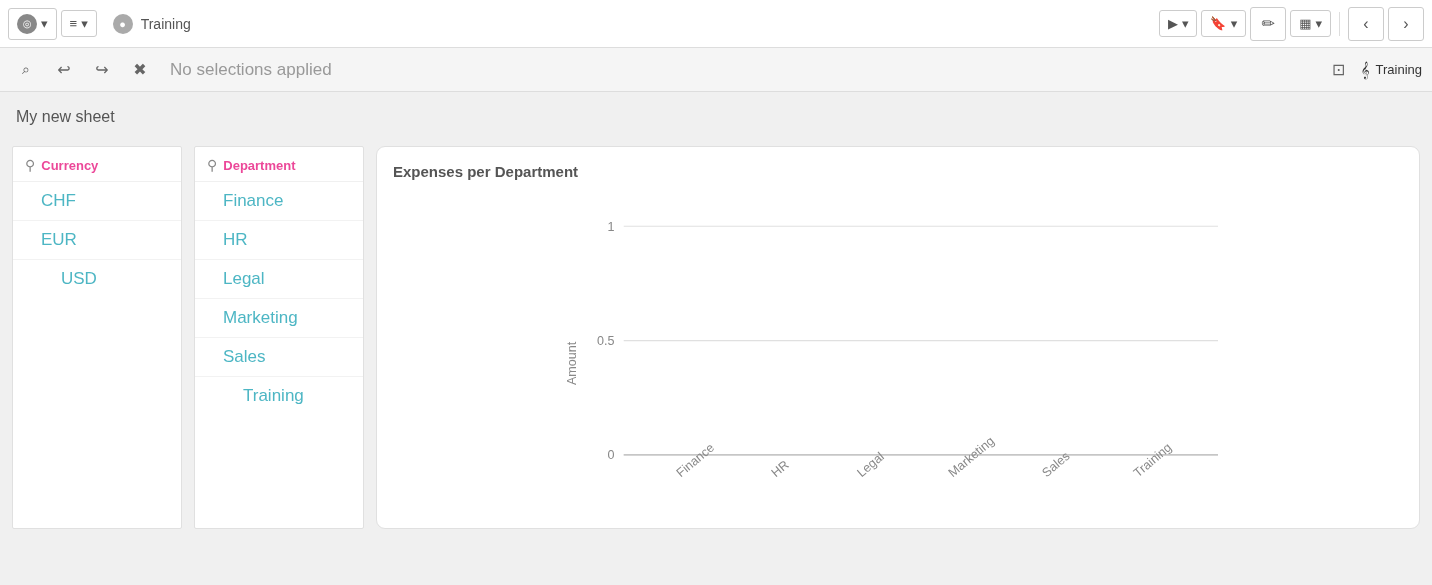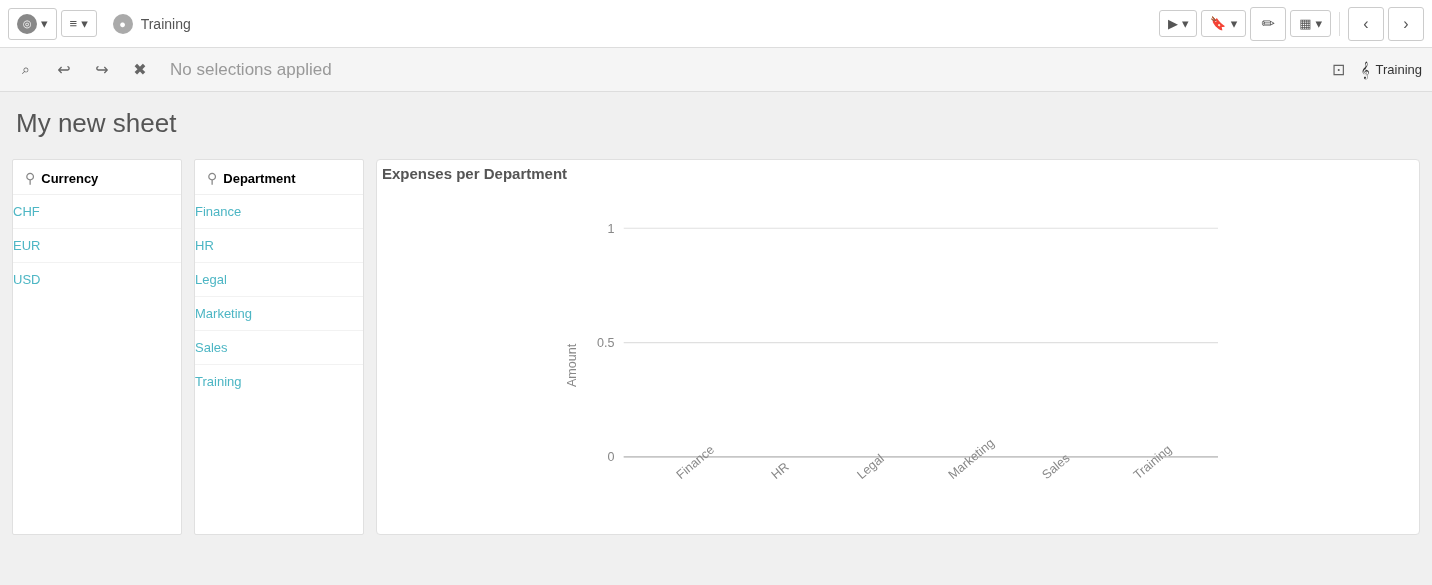--- a/index.html
+++ b/index.html
@@ -58,52 +58,52 @@
       display: flex; align-items: center; gap: 6px;
       border: none; background: transparent; cursor: pointer;
       font-size: 13px; color: #333; font-weight: 500; margin-left: auto;
     }
 
     
     .sheet-title-bar {
       background: #f0f0f0; padding: 16px 16px 8px 16px;
     }
     .sheet-title {
-      font-size: 26px; font-weight: 300; color: #555;
+      font-size: 16px; font-weight: 300; color: #555;
     }
 
     
     .main-content {
       display: flex; background: #f0f0f0; padding: 12px 12px; gap: 12px;
       min-height: 400px;
     }
 
     
     .listbox {
       background: #fff; border: 1px solid #e0e0e0;
       border-radius: 2px; min-width: 170px; max-width: 185px;
     }
     .listbox-header {
       display: flex; align-items: center; gap: 6px;
       padding: 10px 12px 8px 12px; border-bottom: 1px solid #f0f0f0;
     }
     .listbox-header .search-icon { color: #888; font-size: 14px; }
-    .listbox-header .lb-title { font-size: 13px; font-weight: 700; color: #000000; }
+    .listbox-header .lb-title { font-size: 13px; font-weight: 700; color: #ec4899; }
     .listbox-items { list-style: none; }
     .listbox-items li {
-      padding: 9px 0;
+      padding: 9px 28px;
       border-bottom: 1px solid #f2f2f2;
-      color: #4db6c4; font-size: 13px; cursor: pointer;
-    }
-    .listbox-items li:last-child { border-bottom: none; }
+      color: #4db6c4; font-size: 17px; cursor: pointer;
+    }
+    .listbox-items li:last-child { border-bottom: none; margin-left: 20px; }
 
     
     .chart-area {
       background: #fff; border: 1px solid #e0e0e0;
-      border-radius: 4px; flex: 1; padding: 5px;
+      border-radius: 9px; flex: 1; padding: 16px;
       min-height: 370px; position: relative;
     }
     .chart-title {
       font-size: 15px; font-weight: 600; color: #555; margin-bottom: 12px;
     }
     .chart-container {
       position: relative; width: 100%; height: 320px;
     }
     .chart-svg {
       width: 100%; height: 100%;

